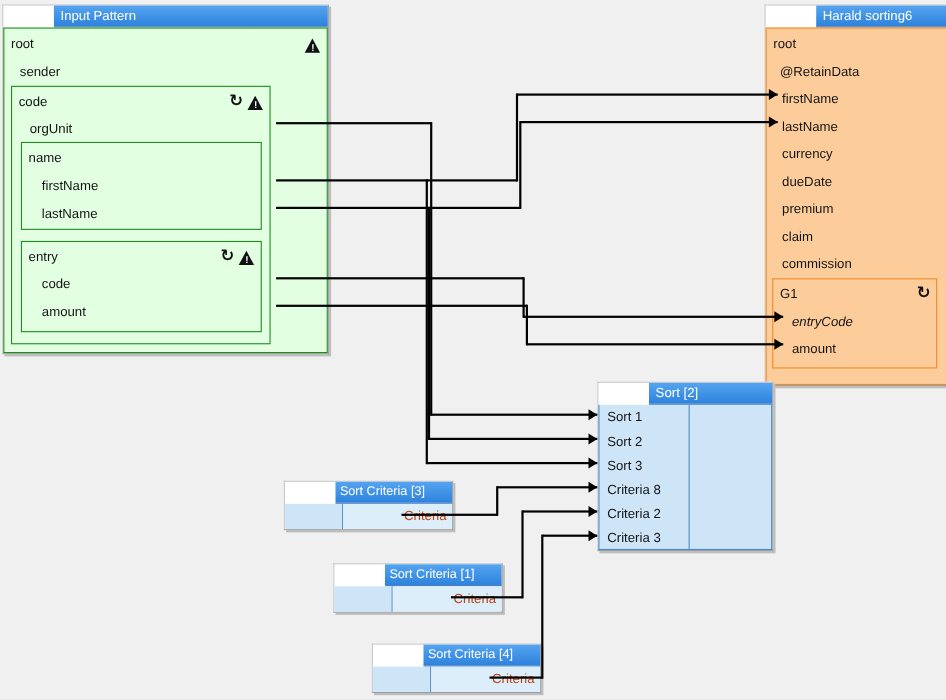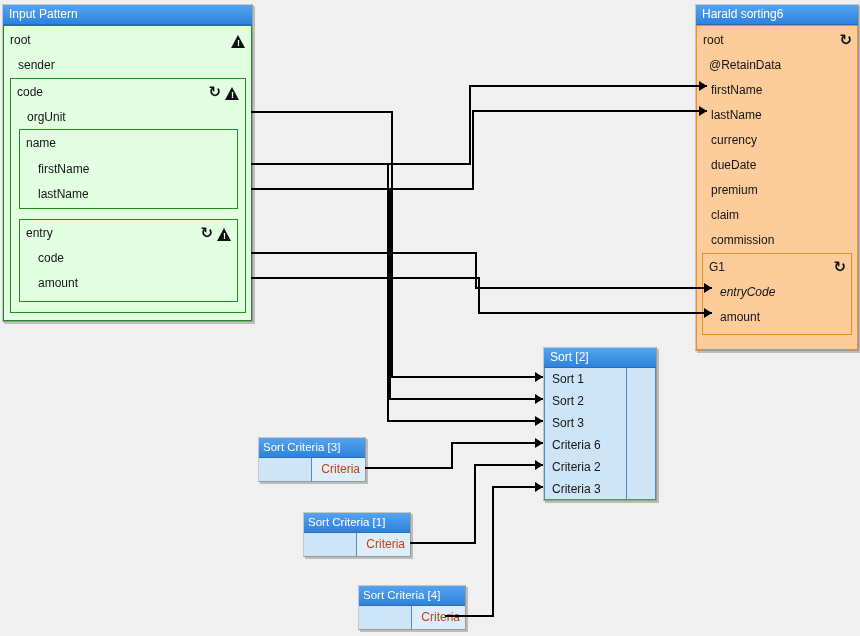--- a/index.html
+++ b/index.html
@@ -8,21 +8,21 @@
     --green-fill:#e2ffe2; --green-border:#1f8c1f;
     --orange-fill:#fdcc9b; --orange-border:#ef8b28;
     --blue-fill:#cde5f7; --blue-fill-light:#ddeefb; --blue-border:#4f8bc9;
   }
   html,body{margin:0;padding:0;}
   body{font-family:"Liberation Sans","DejaVu Sans",sans-serif;background:#e8e8e8;}
   #canvas{position:relative;width:860px;height:636px;background:var(--canvas-bg);
     overflow:hidden;outline:1px solid #cfcfcf;}
   .window{position:absolute;border:1px solid #9b9b9b;
     border-top-color:#c7c7c7;border-left-color:#c7c7c7;
-    box-shadow:2px 2px 0 #bdbdbd;background:#fff;}
+    box-shadow:2px 2px 0 #bdbdbd;background:#fff;padding-left:46px;}
   .hd{height:19px;line-height:19px;background:linear-gradient(var(--hdr-top),var(--hdr-bot));
     border-bottom:1px solid var(--hdr-edge);color:#fff;font-size:12px;padding:0 6px;
     white-space:nowrap;overflow:hidden;}
   .body{position:absolute;left:0;right:0;top:20px;bottom:0;}
   .body.green{background:var(--green-fill);border:1px solid var(--green-border);
     box-shadow:inset 0 0 0 2px var(--green-fill);}
   .body.orange{background:var(--orange-fill);border:1px solid var(--orange-border);
     box-shadow:inset 0 0 0 2px var(--orange-fill);}
   .body.blue{background:var(--blue-fill);}
   .gbox{position:absolute;border:1px solid var(--green-border);}
@@ -167,38 +167,38 @@
     </div>
   </div>
 
   <div class="window sortwin" style="left:543px;top:347px;width:112px;height:152px;">
     <div class="hd"><span>Sort [2]</span></div>
     <div class="body blue"></div>
     <div class="vdiv" style="left:82px;"></div>
     <div class="srow" style="top:20px;">Sort 1</div>
     <div class="srow" style="top:42px;">Sort 2</div>
     <div class="srow" style="top:64px;">Sort 3</div>
-    <div class="srow" style="top:86px;">Criteria 6</div>
+    <div class="srow" style="top:86px;">Criteria 8</div>
     <div class="srow" style="top:108px;">Criteria 2</div>
     <div class="srow" style="top:130px;">Criteria 3</div>
   </div>
 
   <div class="window" style="left:258px;top:437px;width:106px;height:43px;">
     <div class="hd" style="padding:0 4px;font-size:11.5px;"><span>Sort Criteria [3]</span></div>
     <div class="cellL" style="width:52px;border-right:1px solid var(--blue-border);"></div>
     <div class="cellR" style="left:53px;">Criteria</div>
   </div>
 
   <div class="window" style="left:303px;top:512px;width:106px;height:43px;">
     <div class="hd" style="padding:0 4px;font-size:11.5px;"><span>Sort Criteria [1]</span></div>
     <div class="cellL" style="width:52px;border-right:1px solid var(--blue-border);"></div>
     <div class="cellR" style="left:53px;">Criteria</div>
   </div>
 
-  <div class="window" style="left:358px;top:585px;width:106px;height:43px;">
+  <div class="window" style="left:338px;top:585px;width:106px;height:43px;">
     <div class="hd" style="padding:0 4px;font-size:11.5px;"><span>Sort Criteria [4]</span></div>
     <div class="cellL" style="width:52px;border-right:1px solid var(--blue-border);"></div>
     <div class="cellR" style="left:53px;">Criteria</div>
   </div>
 
   <div id="wires">
       <div class="wire" style="left: 251px; top: 111px; width: 141px; height: 2px;"></div>
       <div class="wire" style="left: 391px; top: 111px; width: 2px; height: 267px;"></div>
       <div class="wire" style="left: 392px; top: 376px; width: 151px; height: 2px;"></div>
       <div class="wire-arrow" style="left: 535px; top: 372px;"></div>

